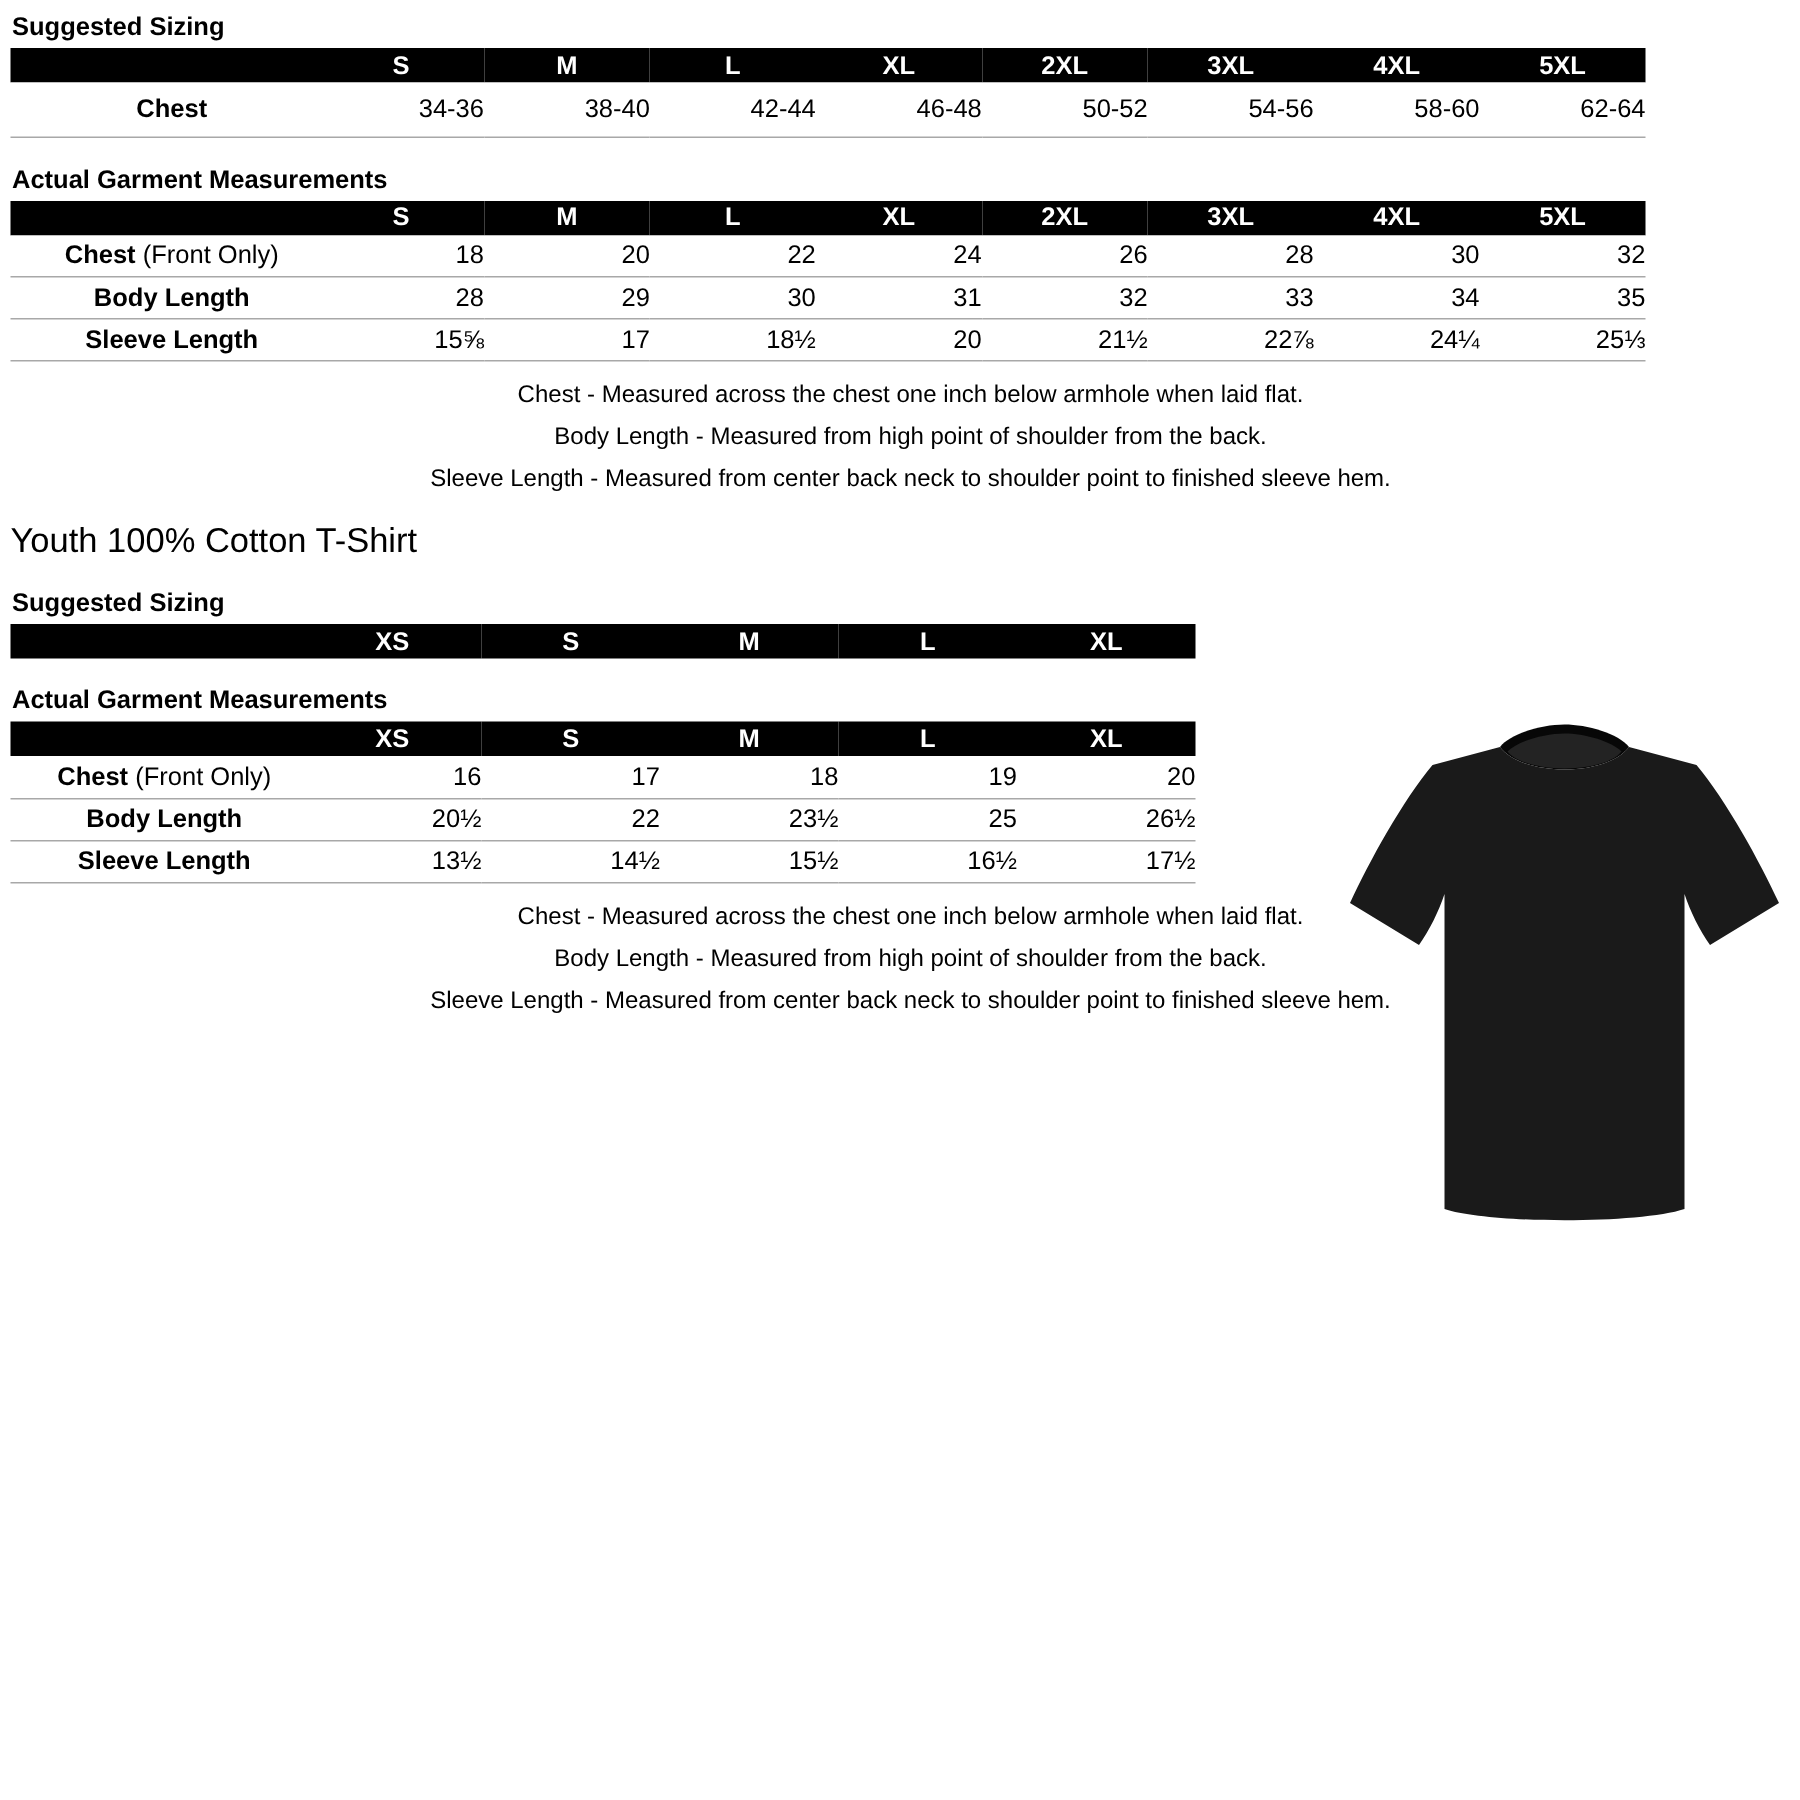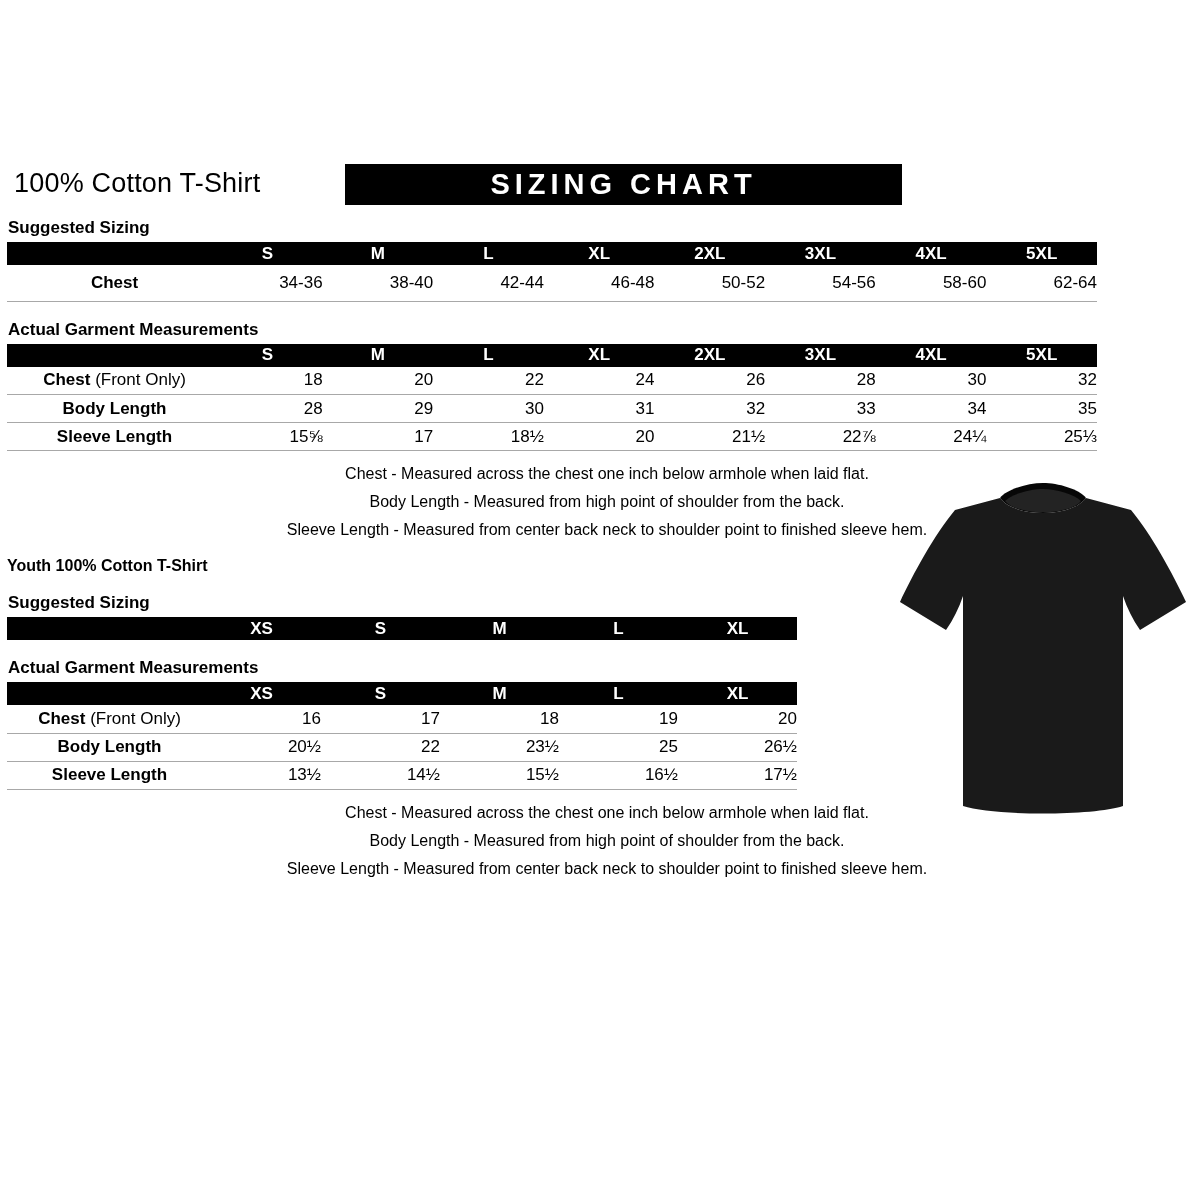--- a/index.html
+++ b/index.html
@@ -41,35 +41,31 @@
     border-bottom:1px solid #a8a8a8; background:#fff; padding:0;
   }
   tr.sug-row td { height:36px; }
   tr.meas-row td { height:28px; }
   td.row-label { text-align:center; padding-left:10px; font-weight:bold; white-space:nowrap; }
   td.row-label .note { font-weight:400; }
 
   .notes { margin:14px 0 0 14px;text-align:center; }
   .notes p { margin:0 0 10px 0; font-size:16px; line-height:18px; }
 
-  .youth-title { font-size:16px; font-weight:bold; margin:18px 0 0 7px; }
+  .youth-title { font-size:23px; font-weight:normal; margin:18px 0 0 7px; }
 
   .tshirt {
     position:absolute; left:893px; top:470px; width:300px; height:368px;
   }
 </style>
 </head>
 <body>
 
 <div class="page">
 
-  <div class="header-row">
-    <div class="main-title">100% Cotton T-Shirt</div>
-    <div class="banner">SIZING CHART</div>
-  </div>
 
   <div class="section-label">Suggested Sizing</div>
   <table class="tbl-adult">
     <colgroup>
         <col class="lbl">
         <col>
         <col>
         <col>
         <col>
         <col>

